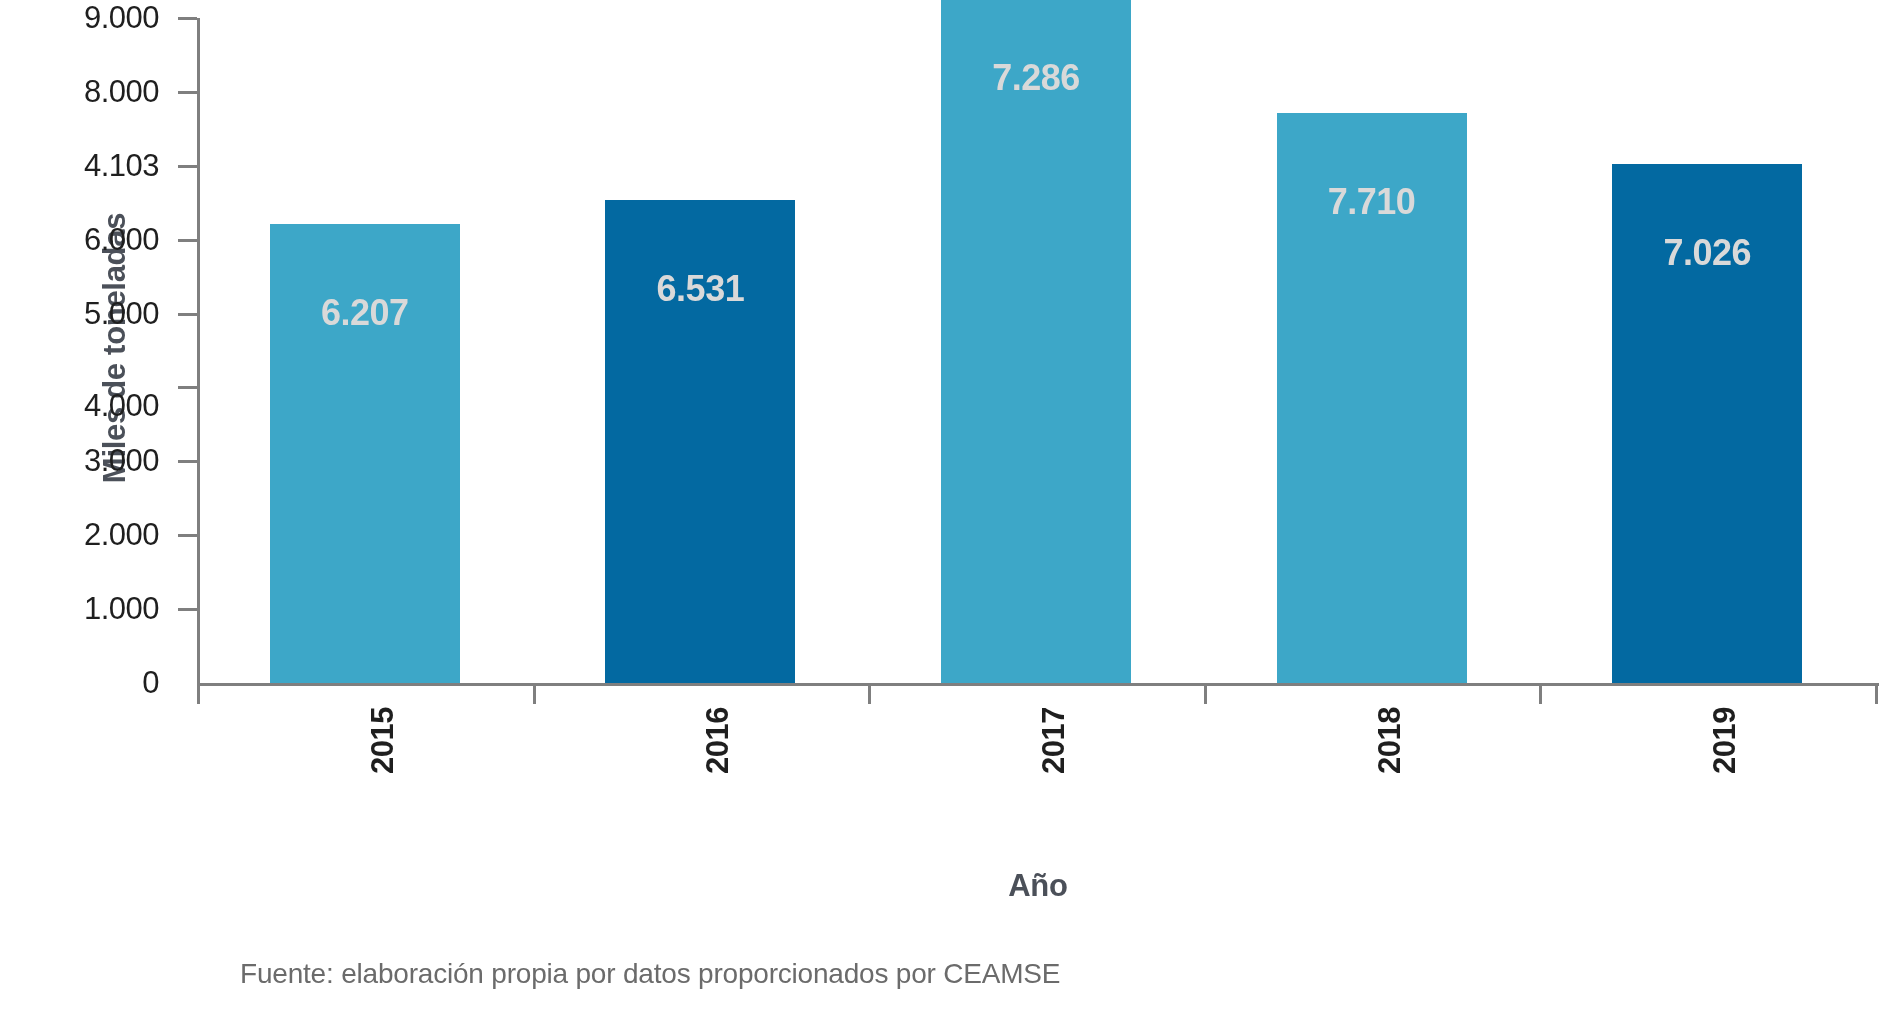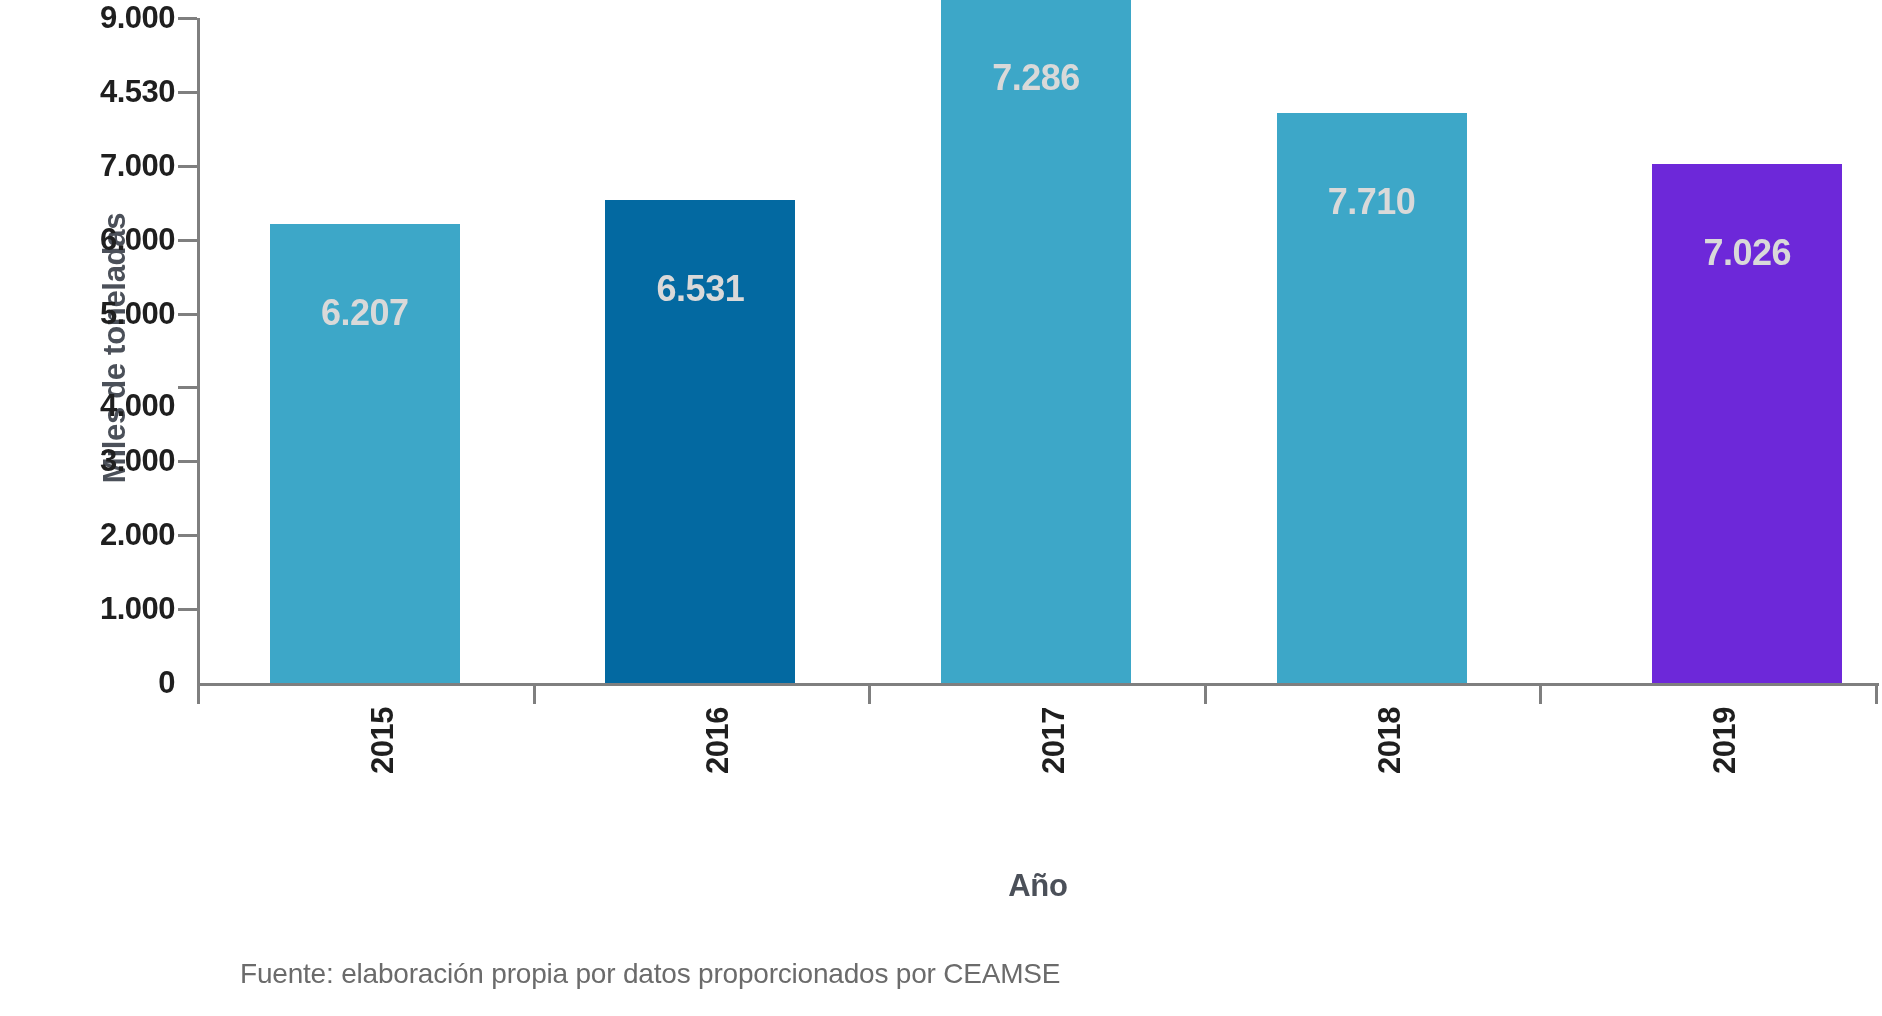--- a/index.html
+++ b/index.html
@@ -37,25 +37,25 @@
     font-size: 31px;
     font-weight: bold;
     color: #4b5059;
     letter-spacing: -0.3px;
     white-space: nowrap;
   }
 
   
   .y-tick-label {
     position: absolute;
-    right: 0;
+    right: 16px;
     width: 150px;
     text-align: right;
     font-size: 31px;
-    font-weight: bold;
+    font-weight: normal;
     color: #1f1f1f;
     letter-spacing: -0.5px;
     transform: translateY(-50%);
     white-space: nowrap;
   }
   #y-tick-labels {
     position: absolute;
     left: 20px;
     top: 0;
     width: 155px;
@@ -190,22 +190,22 @@
   <div id="y-axis-title">Miles de toneladas</div>
 
   <div id="y-tick-labels">
       <div class="y-tick-label" style="top: 683px;">0</div>
       <div class="y-tick-label" style="top: 609.111px;">1.000</div>
       <div class="y-tick-label" style="top: 535.222px;">2.000</div>
       <div class="y-tick-label" style="top: 461.333px;">3.000</div>
       <div class="y-tick-label" style="top: 387.444px; margin-top: 19px;">4.000</div>
       <div class="y-tick-label" style="top: 313.556px;">5.000</div>
       <div class="y-tick-label" style="top: 239.667px;">6.000</div>
-      <div class="y-tick-label" style="top: 165.778px;">7.000</div>
-      <div class="y-tick-label" style="top: 91.8889px;">4.530</div>
+      <div class="y-tick-label" style="top: 165.778px;">4.103</div>
+      <div class="y-tick-label" style="top: 91.8889px;">8.000</div>
       <div class="y-tick-label" style="top: 18px;">9.000</div>
     </div>
 
   <div id="y-tick-marks">
       <div class="y-tick-mark" style="top: 608.111px; background: rgb(127, 127, 127);"></div>
       <div class="y-tick-mark" style="top: 534.222px; background: rgb(127, 127, 127);"></div>
       <div class="y-tick-mark" style="top: 460.333px; background: rgb(127, 127, 127);"></div>
       <div class="y-tick-mark" style="top: 386.444px; background: rgb(127, 127, 127);"></div>
       <div class="y-tick-mark" style="top: 312.556px; background: rgb(127, 127, 127);"></div>
       <div class="y-tick-mark" style="top: 238.667px; background: rgb(127, 127, 127);"></div>
@@ -232,21 +232,21 @@
         <div class="bar" style="height: 694px; background: rgb(61, 167, 200);">
           <div class="bar-value" style="color: rgb(217, 217, 217); top: 68px;">7.286</div>
         </div>
       </div>
       <div class="bar-slot" style="left: 60%;">
         <div class="bar" style="height: 569.683px; background: rgb(61, 167, 200);">
           <div class="bar-value" style="color: rgb(217, 217, 217); top: 68px;">7.710</div>
         </div>
       </div>
       <div class="bar-slot" style="left: 80%;">
-        <div class="bar" style="height: 519.143px; background: #6d28d9; margin-left: 40px;">
+        <div class="bar" style="height: 519.143px; background: #0369a1;">
           <div class="bar-value" style="color: rgb(217, 217, 217); top: 68px;">7.026</div>
         </div>
       </div>
     </div>
 
   <div id="x-axis-title">Año</div>
 
   <div id="source-note">Fuente: elaboración propia por datos proporcionados por CEAMSE</div>
 
 <div class="x-tick-mark" style="left: 197px; background: rgb(127, 127, 127);"></div>

